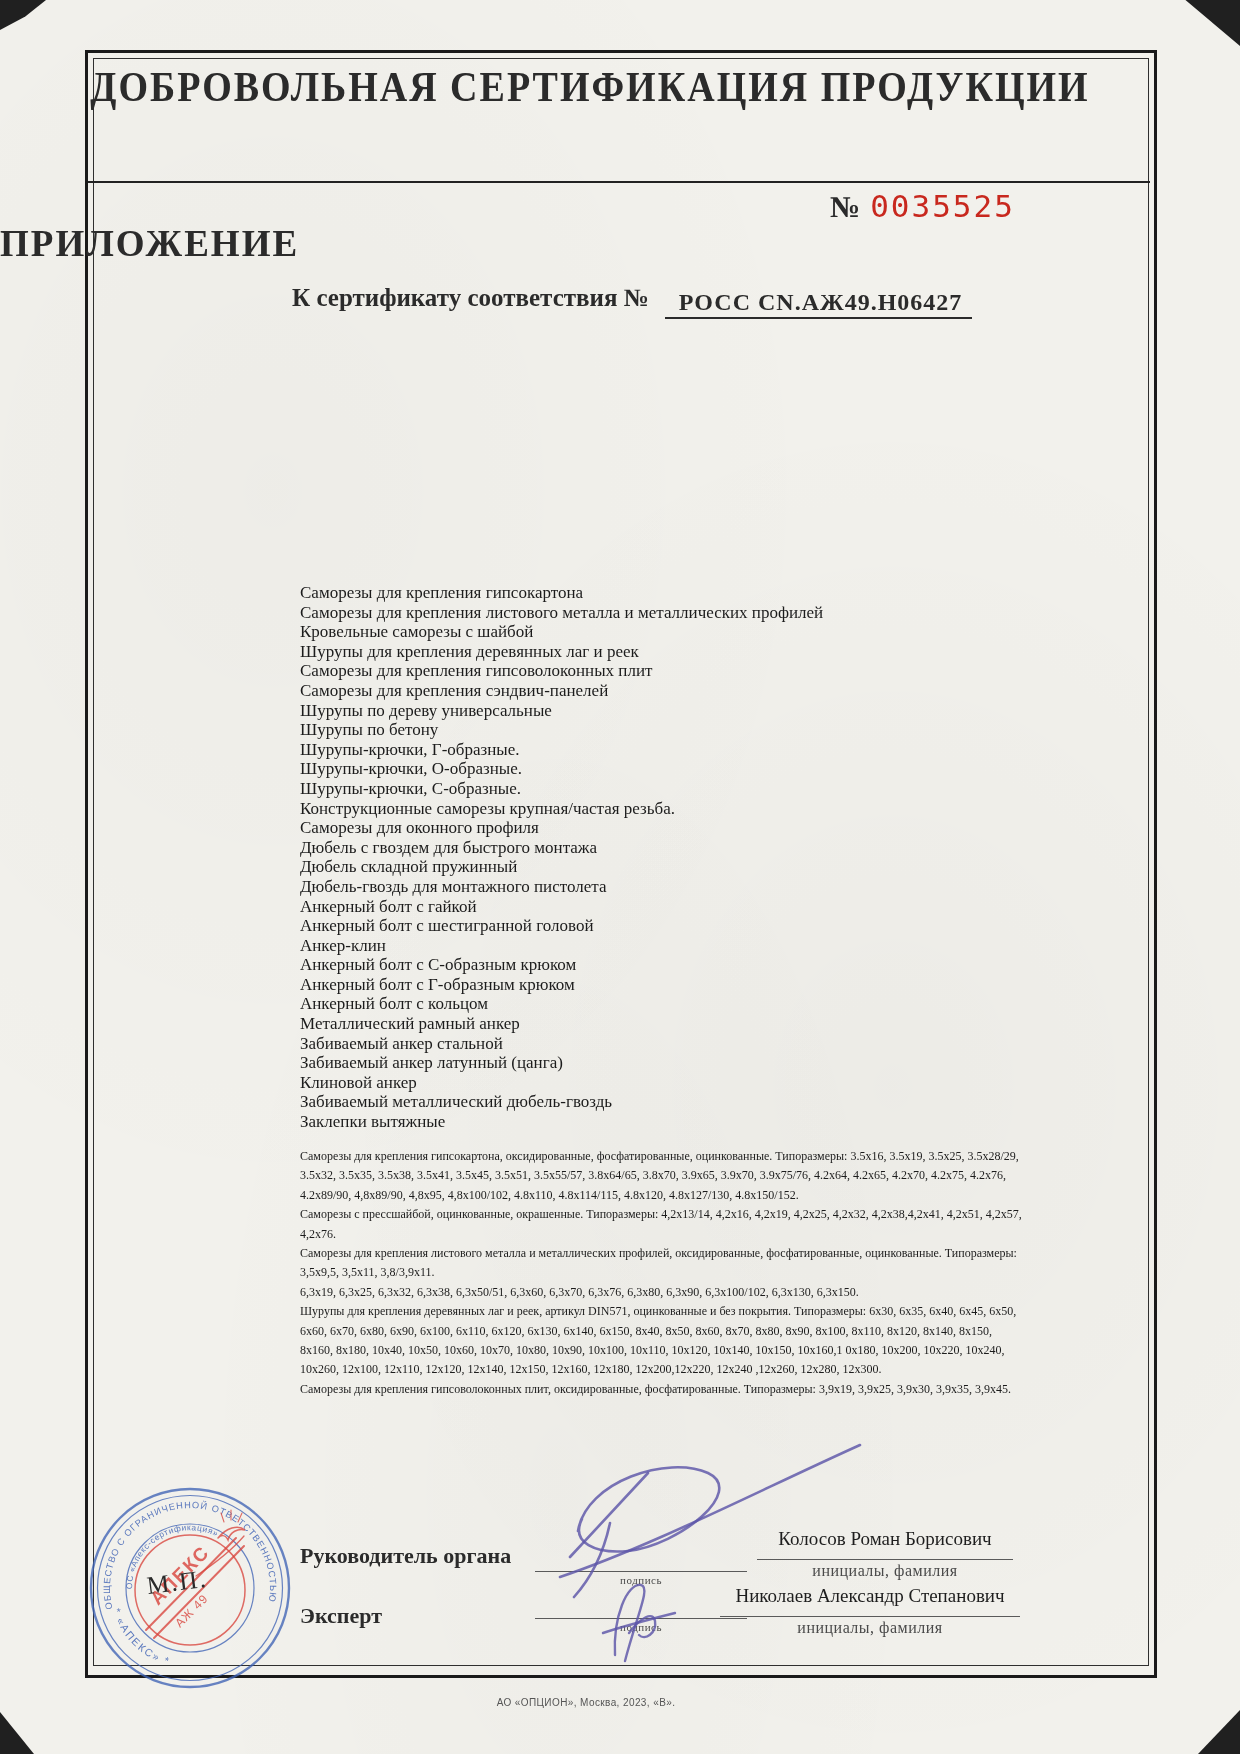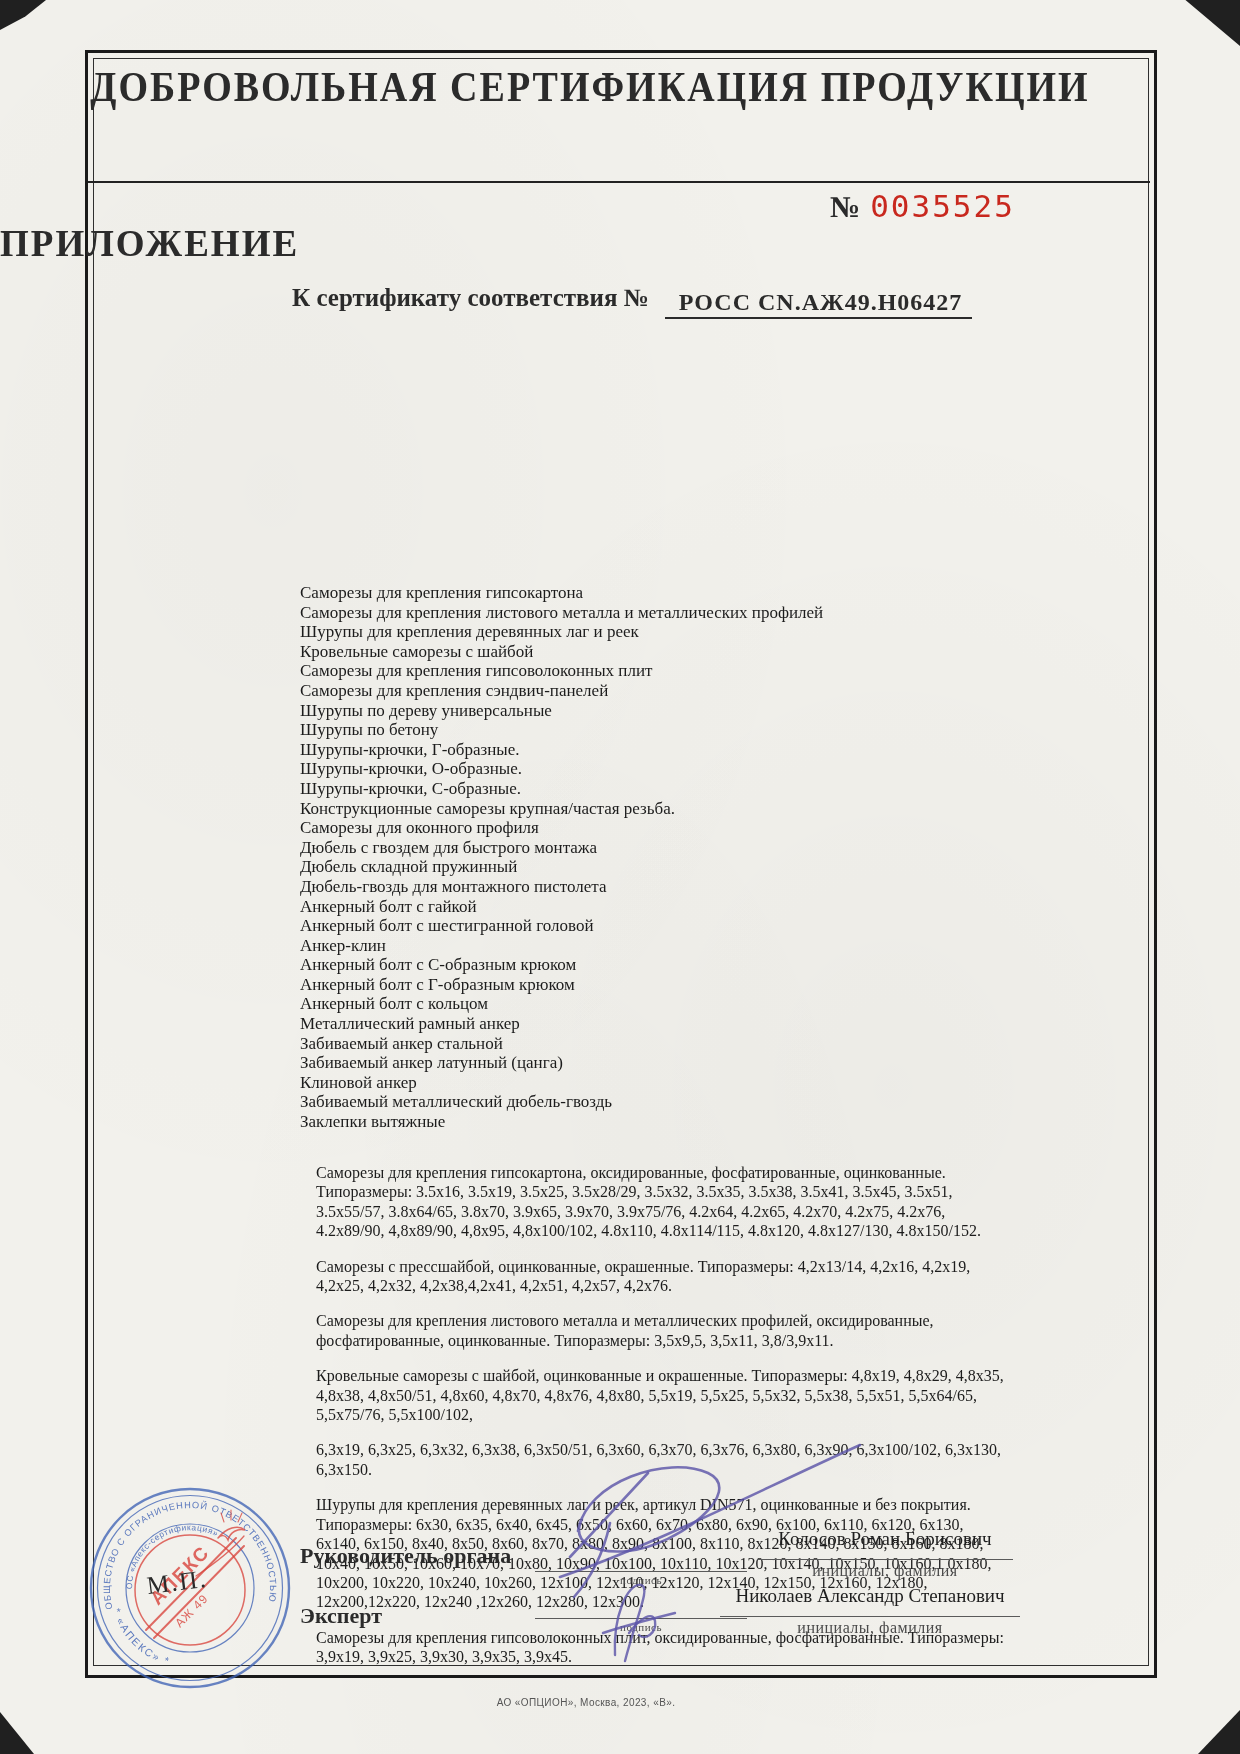--- a/index.html
+++ b/index.html
@@ -44,21 +44,21 @@
   .cert-ref .cert-no{
     display:inline-block;margin-left:16px;padding:0 10px 1px 14px;
     border-bottom:2px solid #2b2b2b;font-size:24px;letter-spacing:1px;
     transform:translateY(4px);
   }
   
   .product-list{position:absolute;left:300px;top:583px;width:760px;}
   .list-line{font-size:17px;line-height:19.6px;color:#1c1c1c;white-space:nowrap;}
   
   .specifications{position:absolute;left:300px;top:1147px;width:724px;}
-  .spec-paragraph{font-size:16px;line-height:19.4px;margin:16px;color:#1c1c1c;text-align:left;}
+  .spec-paragraph{font-size:12px;line-height:19.4px;margin:0;color:#1c1c1c;text-align:left;}
   
   .role{position:absolute;left:300px;font-size:22px;font-weight:700;color:#2b2b2b;white-space:nowrap;}
   .role.r1{top:1543px;}
   .role.r2{top:1603px;}
   .sigline{position:absolute;width:212px;left:535px;}
   .sigline.s1{top:1541px;}
   .sigline.s2{top:1588px;}
   .sigline .line{height:30px;border-bottom:1.3px solid #5a5a5a;}
   .sigline .caption{text-align:center;font-size:11px;color:#4a4a4a;padding-top:2px;letter-spacing:0.5px;}
   .nameblock{position:absolute;text-align:center;}
@@ -96,22 +96,22 @@
 
   <div class="appendix-title">ПРИЛОЖЕНИЕ</div>
 
   <div class="cert-ref">
     <span>К сертификату соответствия №</span><span class="cert-no">РОСС CN.АЖ49.Н06427</span>
   </div>
 
   <div class="product-list">
       <div class="list-line">Саморезы для крепления гипсокартона</div>
       <div class="list-line">Саморезы для крепления листового металла и металлических профилей</div>
+      <div class="list-line">Кровельные саморезы с шайбой</div>
       <div class="list-line">Шурупы для крепления деревянных лаг и реек</div>
-      <div class="list-line">Кровельные саморезы с шайбой</div>
       <div class="list-line">Саморезы для крепления гипсоволоконных плит</div>
       <div class="list-line">Саморезы для крепления сэндвич-панелей</div>
       <div class="list-line">Шурупы по дереву универсальные</div>
       <div class="list-line">Шурупы по бетону</div>
       <div class="list-line">Шурупы-крючки, Г-образные.</div>
       <div class="list-line">Шурупы-крючки, О-образные.</div>
       <div class="list-line">Шурупы-крючки, С-образные.</div>
       <div class="list-line">Конструкционные саморезы крупная/частая резьба.</div>
       <div class="list-line">Саморезы для оконного профиля</div>
       <div class="list-line">Дюбель с гвоздем для быстрого монтажа</div>
@@ -128,21 +128,20 @@
       <div class="list-line">Забиваемый анкер латунный (цанга)</div>
       <div class="list-line">Клиновой анкер</div>
       <div class="list-line">Забиваемый металлический дюбель-гвоздь</div>
       <div class="list-line">Заклепки вытяжные</div>
     </div>
 
   <div class="specifications">
       <div class="spec-paragraph">Саморезы для крепления гипсокартона, оксидированные, фосфатированные, оцинкованные. Типоразмеры: 3.5х16, 3.5х19, 3.5х25, 3.5х28/29, 3.5х32, 3.5х35, 3.5х38, 3.5х41, 3.5х45, 3.5х51, 3.5х55/57, 3.8х64/65, 3.8х70, 3.9х65, 3.9х70, 3.9х75/76, 4.2х64, 4.2х65, 4.2х70, 4.2х75, 4.2х76, 4.2х89/90, 4,8х89/90, 4,8х95, 4,8х100/102, 4.8х110, 4.8х114/115, 4.8х120, 4.8х127/130, 4.8х150/152.</div>
       <div class="spec-paragraph">Саморезы с прессшайбой, оцинкованные, окрашенные. Типоразмеры: 4,2х13/14, 4,2х16, 4,2х19, 4,2х25, 4,2х32, 4,2х38,4,2х41, 4,2х51, 4,2х57, 4,2х76.</div>
       <div class="spec-paragraph">Саморезы для крепления листового металла и металлических профилей, оксидированные, фосфатированные, оцинкованные. Типоразмеры: 3,5х9,5, 3,5х11, 3,8/3,9х11.</div>
-      <div class="spec-paragraph">Кровельные саморезы с шайбой, оцинкованные и окрашенные. Типоразмеры: 4,8х19, 4,8х29, 4,8х35, 4,8х38, 4,8х50/51, 4,8х60, 4,8х70, 4,8х76, 4,8х80, 5,5х19, 5,5х25, 5,5х32, 5,5х38, 5,5х51, 5,5х64/65, 5,5х75/76, 5,5х100/102,</div>
       <div class="spec-paragraph">6,3х19, 6,3х25, 6,3х32, 6,3х38, 6,3х50/51, 6,3х60, 6,3х70, 6,3х76, 6,3х80, 6,3х90, 6,3х100/102, 6,3х130, 6,3х150.</div>
       <div class="spec-paragraph">Шурупы для крепления деревянных лаг и реек, артикул DIN571, оцинкованные и без покрытия. Типоразмеры: 6х30, 6х35, 6х40, 6х45, 6х50, 6х60, 6х70, 6х80, 6х90, 6х100, 6х110, 6х120, 6х130, 6х140, 6х150, 8х40, 8х50, 8х60, 8х70, 8х80, 8х90, 8х100, 8х110, 8х120, 8х140, 8х150, 8х160, 8х180, 10х40, 10х50, 10х60, 10х70, 10х80, 10х90, 10х100, 10х110, 10х120, 10х140, 10х150, 10х160,1 0х180, 10х200, 10х220, 10х240, 10х260, 12х100, 12х110, 12х120, 12х140, 12х150, 12х160, 12х180, 12х200,12х220, 12х240 ,12х260, 12х280, 12х300.</div>
       <div class="spec-paragraph">Саморезы для крепления гипсоволоконных плит, оксидированные, фосфатированные. Типоразмеры: 3,9х19, 3,9х25, 3,9х30, 3,9х35, 3,9х45.</div>
     </div>
 
   <div class="role r1">Руководитель органа</div>
   <div class="sigline s1">
     <div class="line"></div>
     <div class="caption">подпись</div>
   </div>

